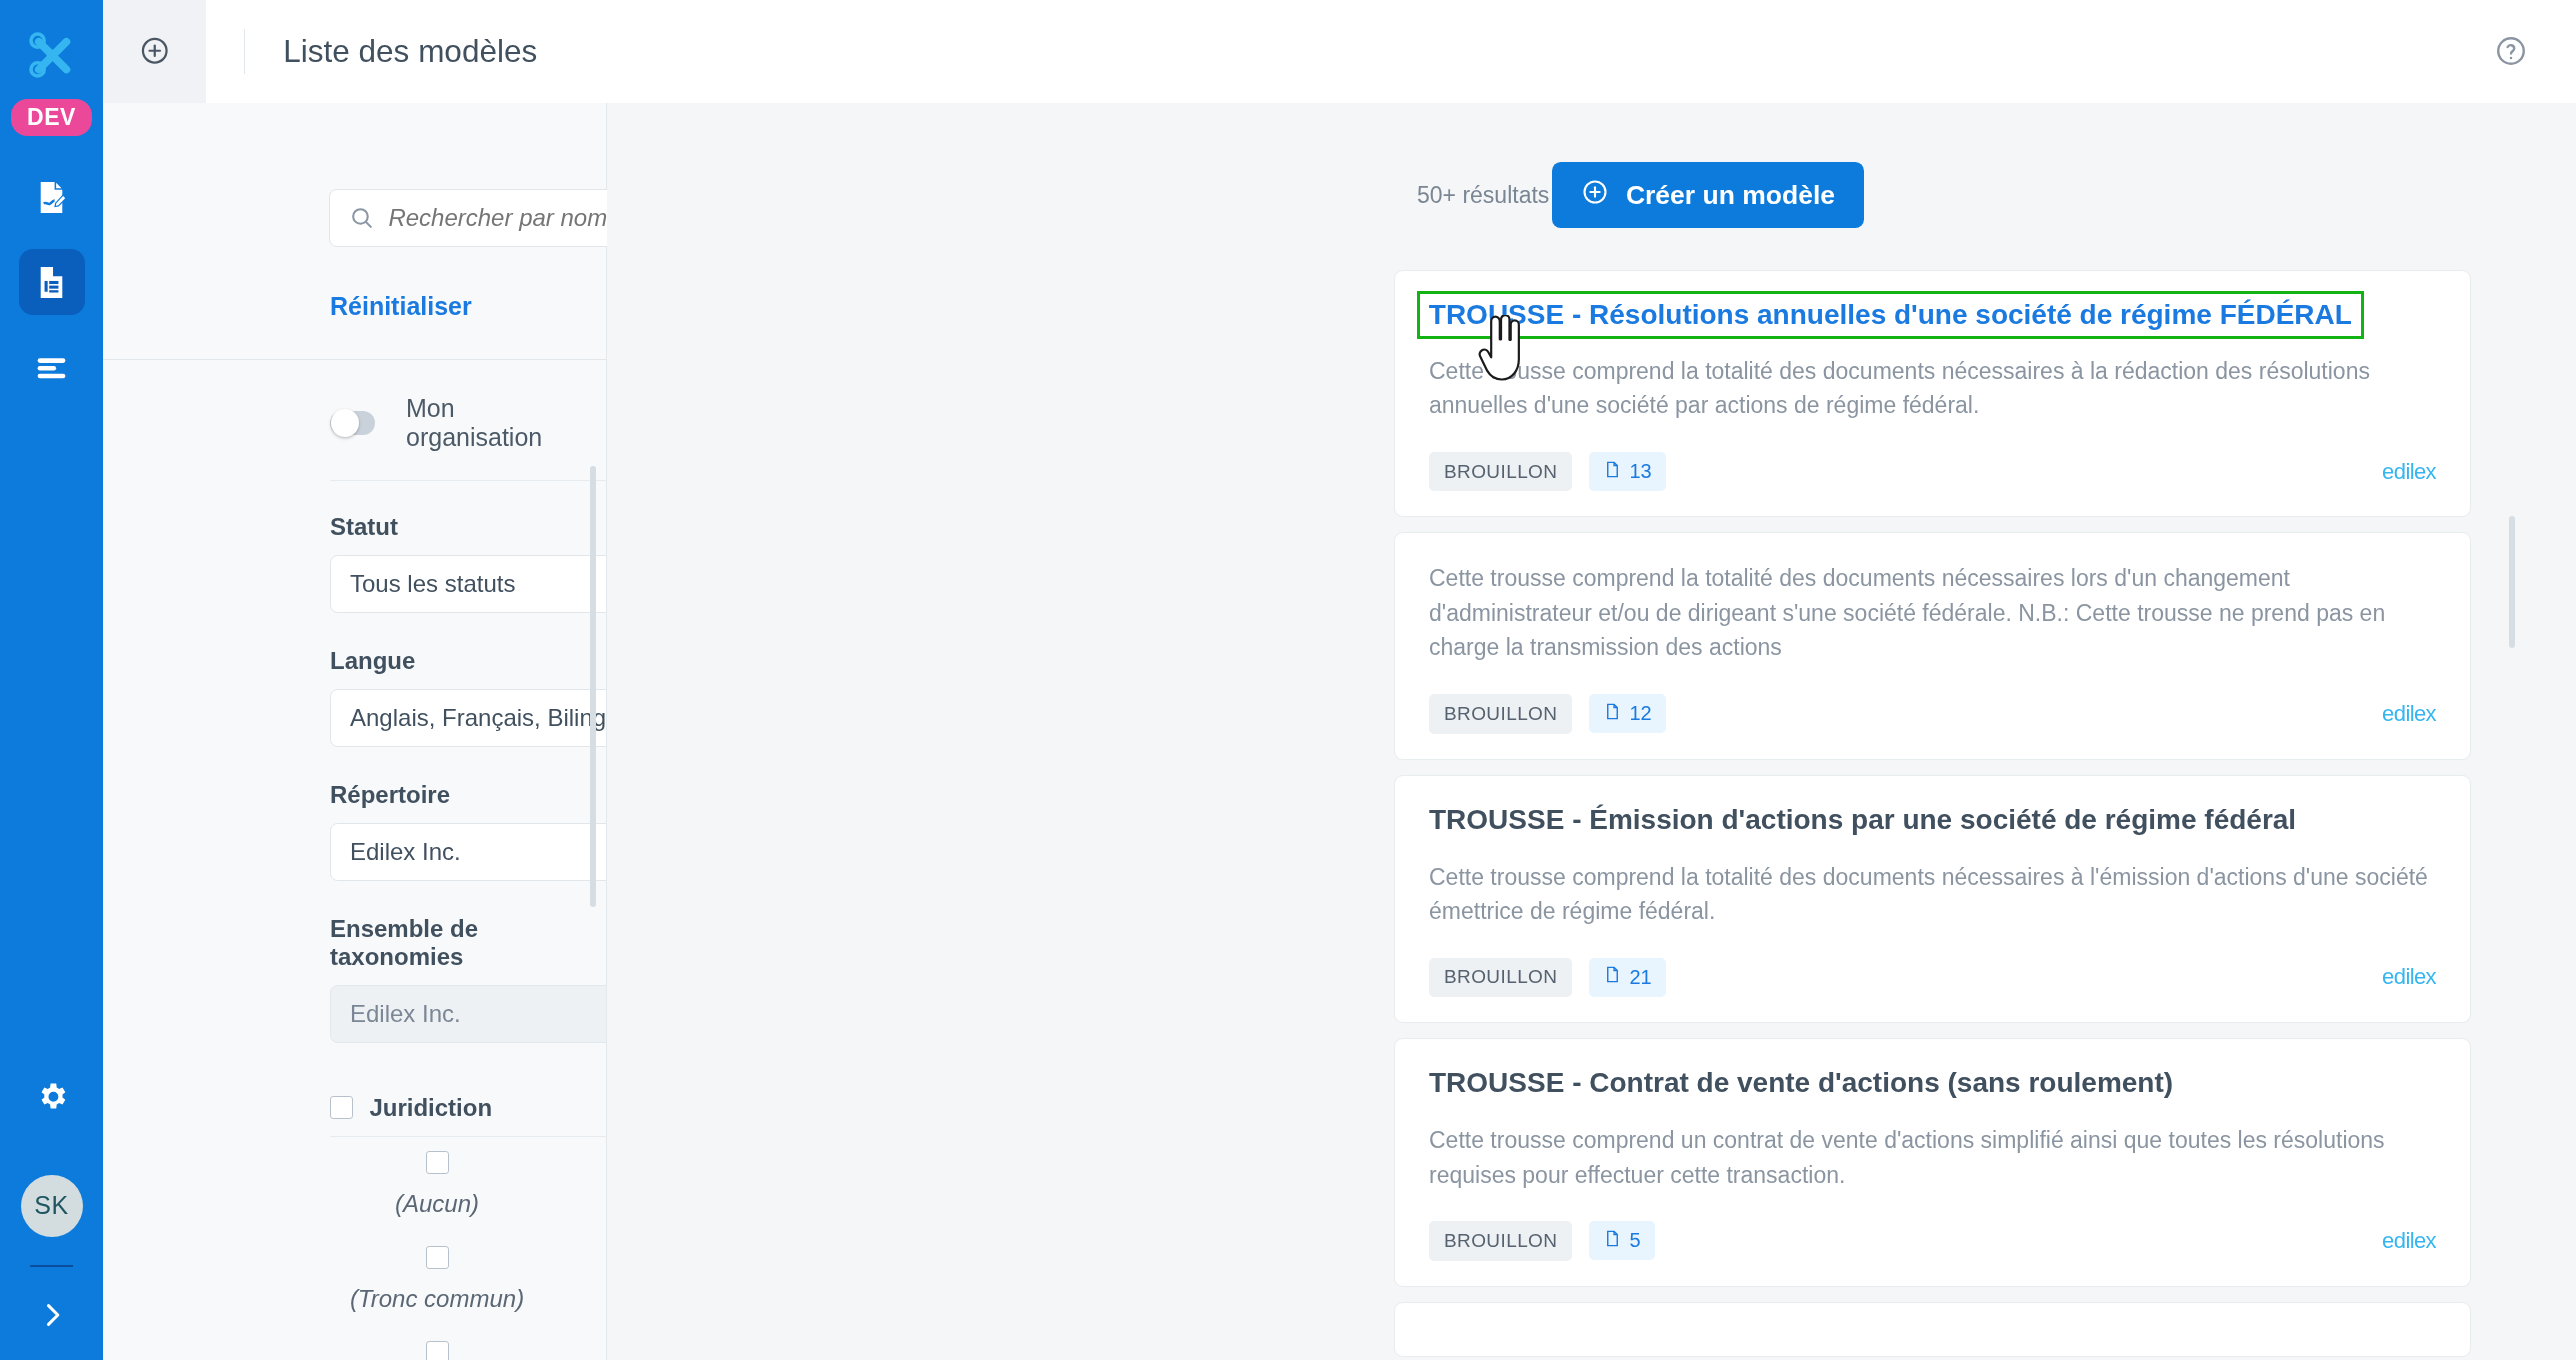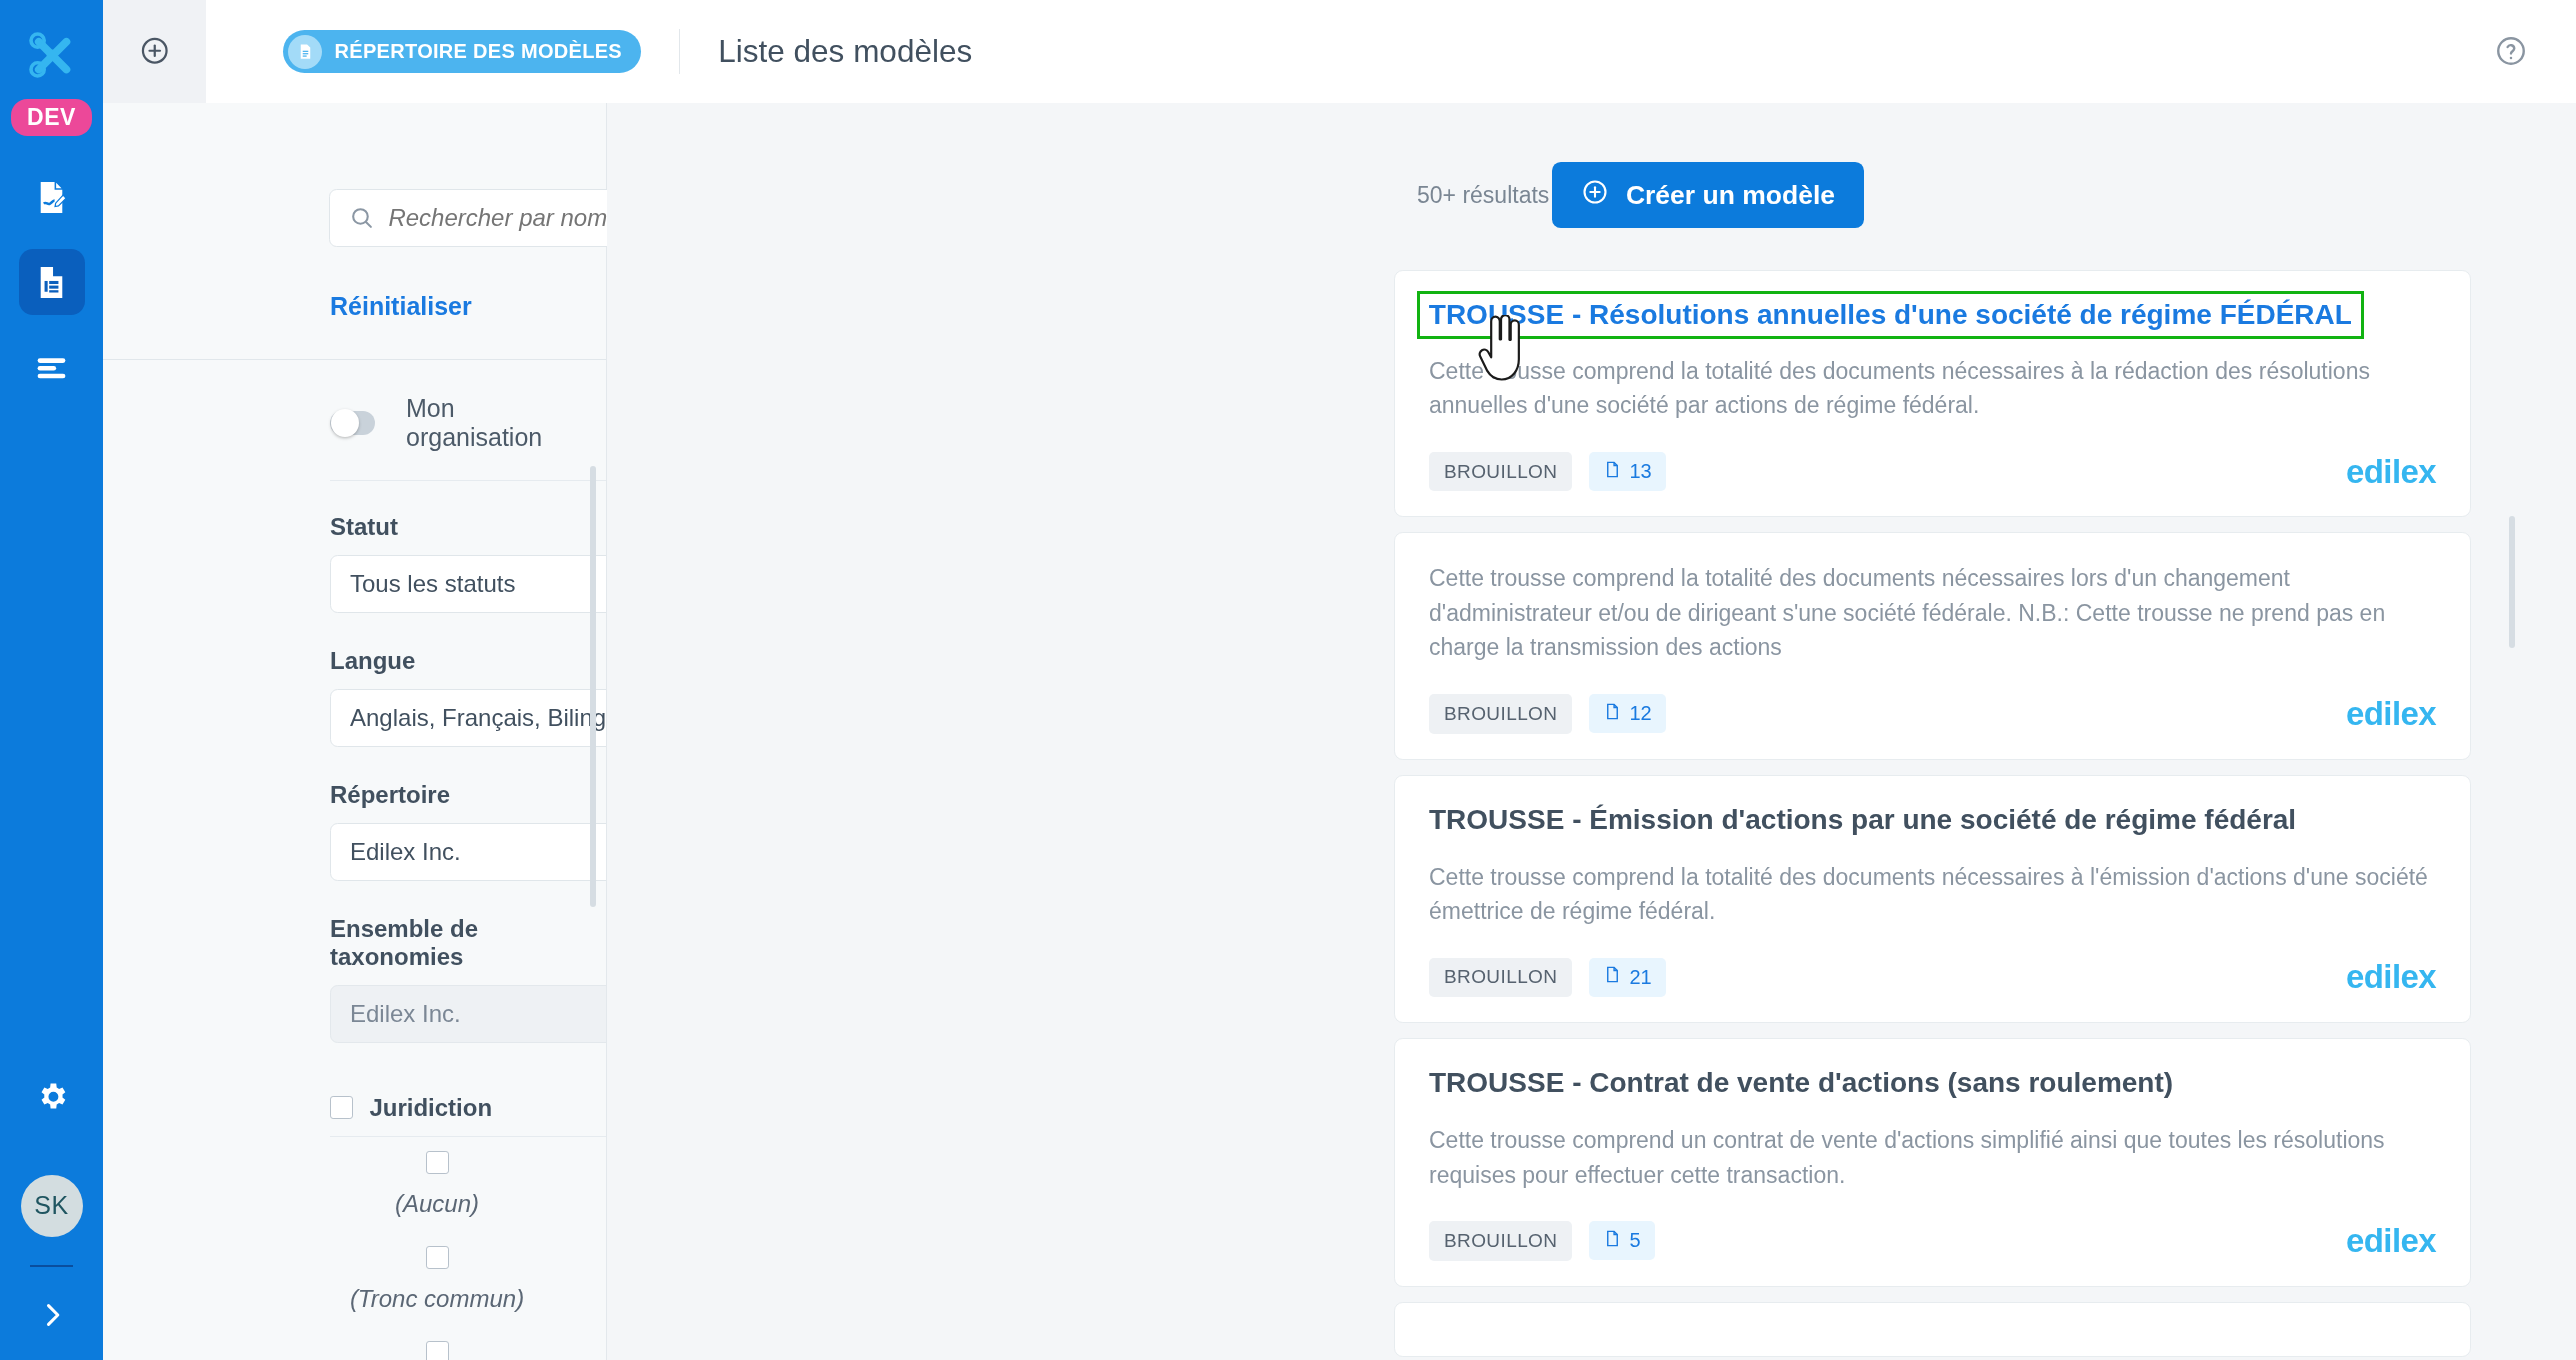--- a/index.html
+++ b/index.html
@@ -141,21 +141,21 @@
   .card-desc { font-size: 23px; color: #8a95a1; line-height: 1.5; margin-bottom: 29px; }
   .card-foot { display: flex; align-items: center; gap: 16.4px; }
   .badge-draft {
     background: #eef1f4; color: #56626f; font-size: 19px; letter-spacing: 0.4px;
     padding: 8.8px 15px; border-radius: 5px;
   }
   .badge-docs {
     background: #e8f5fe; color: #1a7ae0; font-size: 20px; padding: 7.6px 14px;
     border-radius: 5px; display: flex; align-items: center; gap: 7.6px;
   }
-  .edilex { margin-left: auto; font-size: 33px; font-weight: bold; color: #17334d; letter-spacing: -0.6px; }
+  .edilex { margin-left: auto; font-size: 22px; font-weight: normal; color: #17334d; letter-spacing: -0.6px; }
   .edilex span { color: #35b6f0; }
   .list-track {
     position: absolute; left: 1902px; top: 516px; width: 6.3px; height: 132px;
     background: #d6dde3; border-radius: 3.1px;
   }
 
   
   .topbar {
     position: absolute; left: 103px; top: 0; right: 0; height: 103px;
     background: #fff; display: flex; align-items: center; z-index: 5;
@@ -430,31 +430,20 @@
   <div class="topbar">
     <div class="topbar-plus">
       <span>
         <svg width="31.5" height="31.5" viewBox="0 0 24 24" fill="none" stroke="#4a5664" stroke-width="1.7">
           <circle cx="12" cy="12" r="9"></circle>
             <line x1="12" y1="8" x2="12" y2="16" stroke-linecap="round"></line>
             <line x1="8" y1="12" x2="16" y2="12" stroke-linecap="round"></line>
         </svg>
       </span>
     </div>
-    <div class="badge-repertoire">
-      <span class="circ">
-        <svg width="19" height="19" viewBox="0 0 24 24" fill="#fff">
-          <path d="M14 3H6v18h12V7l-4-4z"></path>
-            <rect x="8.5" y="11" width="7" height="1.6" fill="#4cb4ef"></rect>
-            <rect x="8.5" y="14" width="7" height="1.6" fill="#4cb4ef"></rect>
-            <rect x="8.5" y="17" width="5" height="1.6" fill="#4cb4ef"></rect>
-        </svg>
-      </span>
-      <span>RÉPERTOIRE DES MODÈLES</span>
-    </div>
     <div class="topbar-sep"></div>
     <div class="page-title">Liste des modèles</div>
     <div class="help-icon">
       <svg width="34" height="34" viewBox="0 0 24 24" fill="none" stroke="#8a95a1" stroke-width="1.7">
         <circle cx="12" cy="12" r="9"></circle>
         <path d="M9.6 9.2a2.5 2.5 0 014.7 1.1c0 1.7-2.3 2-2.3 3.4" stroke-linecap="round"></path>
         <circle cx="12" cy="17" r=".9" fill="#8a95a1" stroke="none"></circle>
       </svg>
     </div>
   </div>

